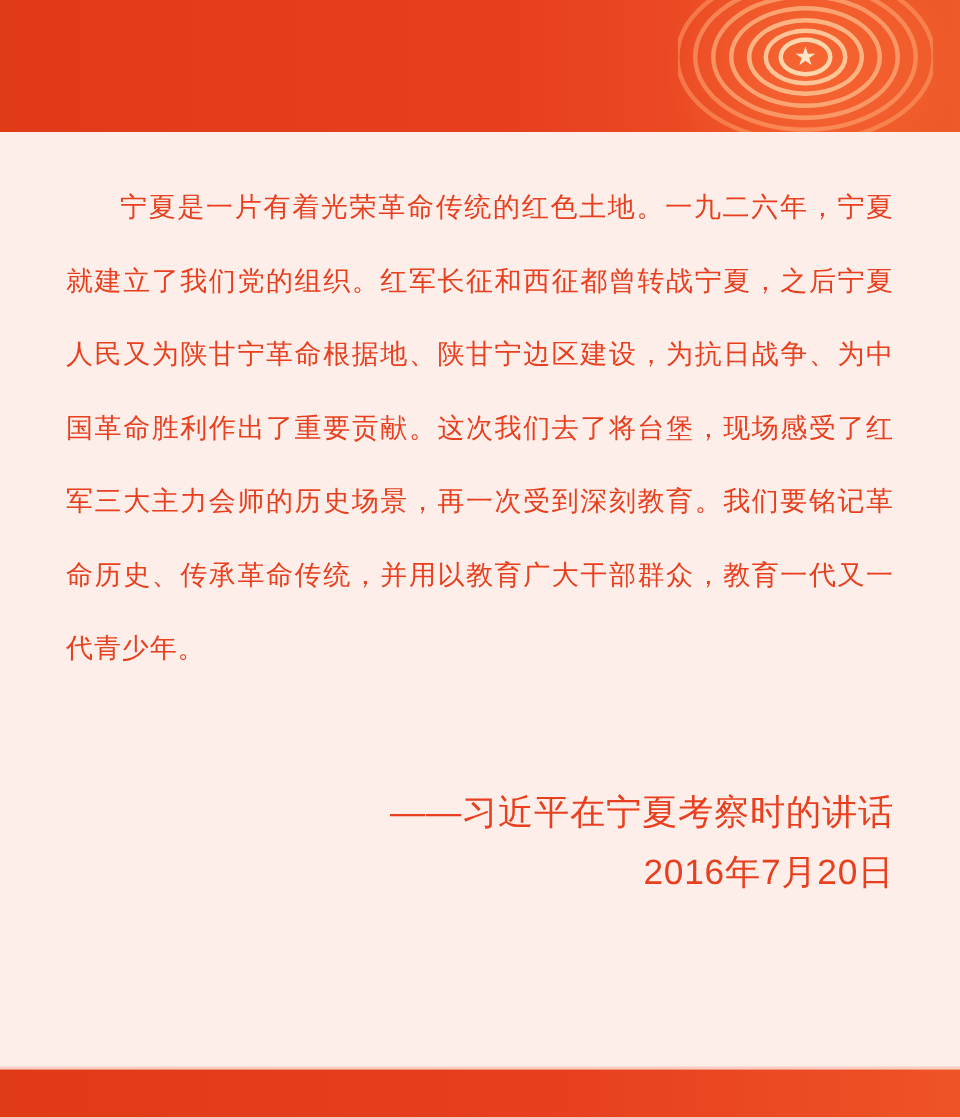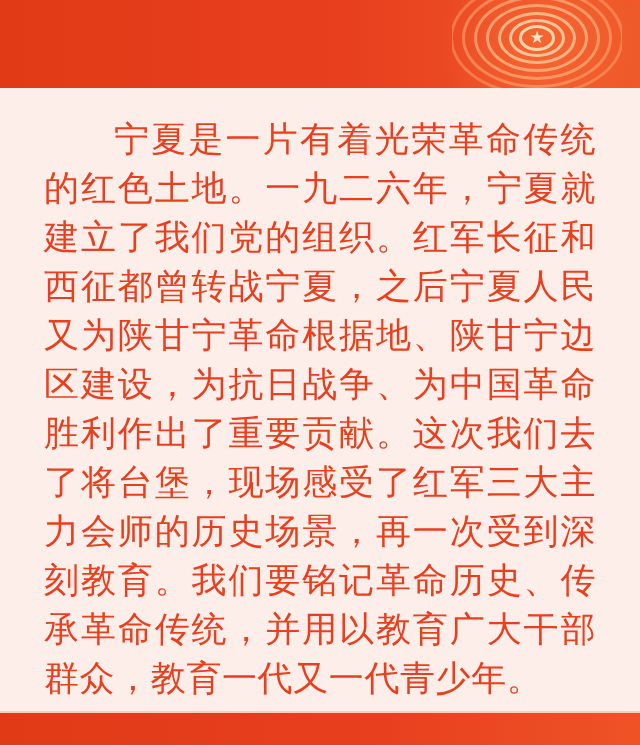--- a/index.html
+++ b/index.html
@@ -88,21 +88,21 @@
     position: absolute;
     left: 0;
     top: 88px;
     width: 640px;
     height: 625px;
     padding: 26px 44px 0 44px;
     box-sizing: border-box;
   }
   .quote {
     color: #e8401f;
-    font-size: 35px;
+    font-size: 18px;
     line-height: 49px;
     letter-spacing: 0.6px;
     text-align: justify;
     text-justify: inter-character;
     font-weight: 500;
     margin: 0;
     text-indent: 2em;
   }
   .attribution {
     margin-top: 64px;
@@ -154,20 +154,21 @@
       <div class="ripple r5"></div>
       <div class="ripple r6"></div>
       <div class="ripple r7"></div>
       <div class="emblem-star">★</div>
     </div>
   </div>
 
   <div class="content">
     <p class="quote">宁夏是一片有着光荣革命传统的红色土地。一九二六年，宁夏就建立了我们党的组织。红军长征和西征都曾转战宁夏，之后宁夏人民又为陕甘宁革命根据地、陕甘宁边区建设，为抗日战争、为中国革命胜利作出了重要贡献。这次我们去了将台堡，现场感受了红军三大主力会师的历史场景，再一次受到深刻教育。我们要铭记革命历史、传承革命传统，并用以教育广大干部群众，教育一代又一代青少年。</p>
     <div class="attribution">
+      <div class="attribution-line">——习近平在宁夏考察时的讲话</div>
       <div class="attribution-date">2016年7月20日</div>
     </div>
   </div>
 
   <div class="bottom-hairline"></div>
   <div class="bottom-band"></div>
 
 </div>
 
 </body></html>

